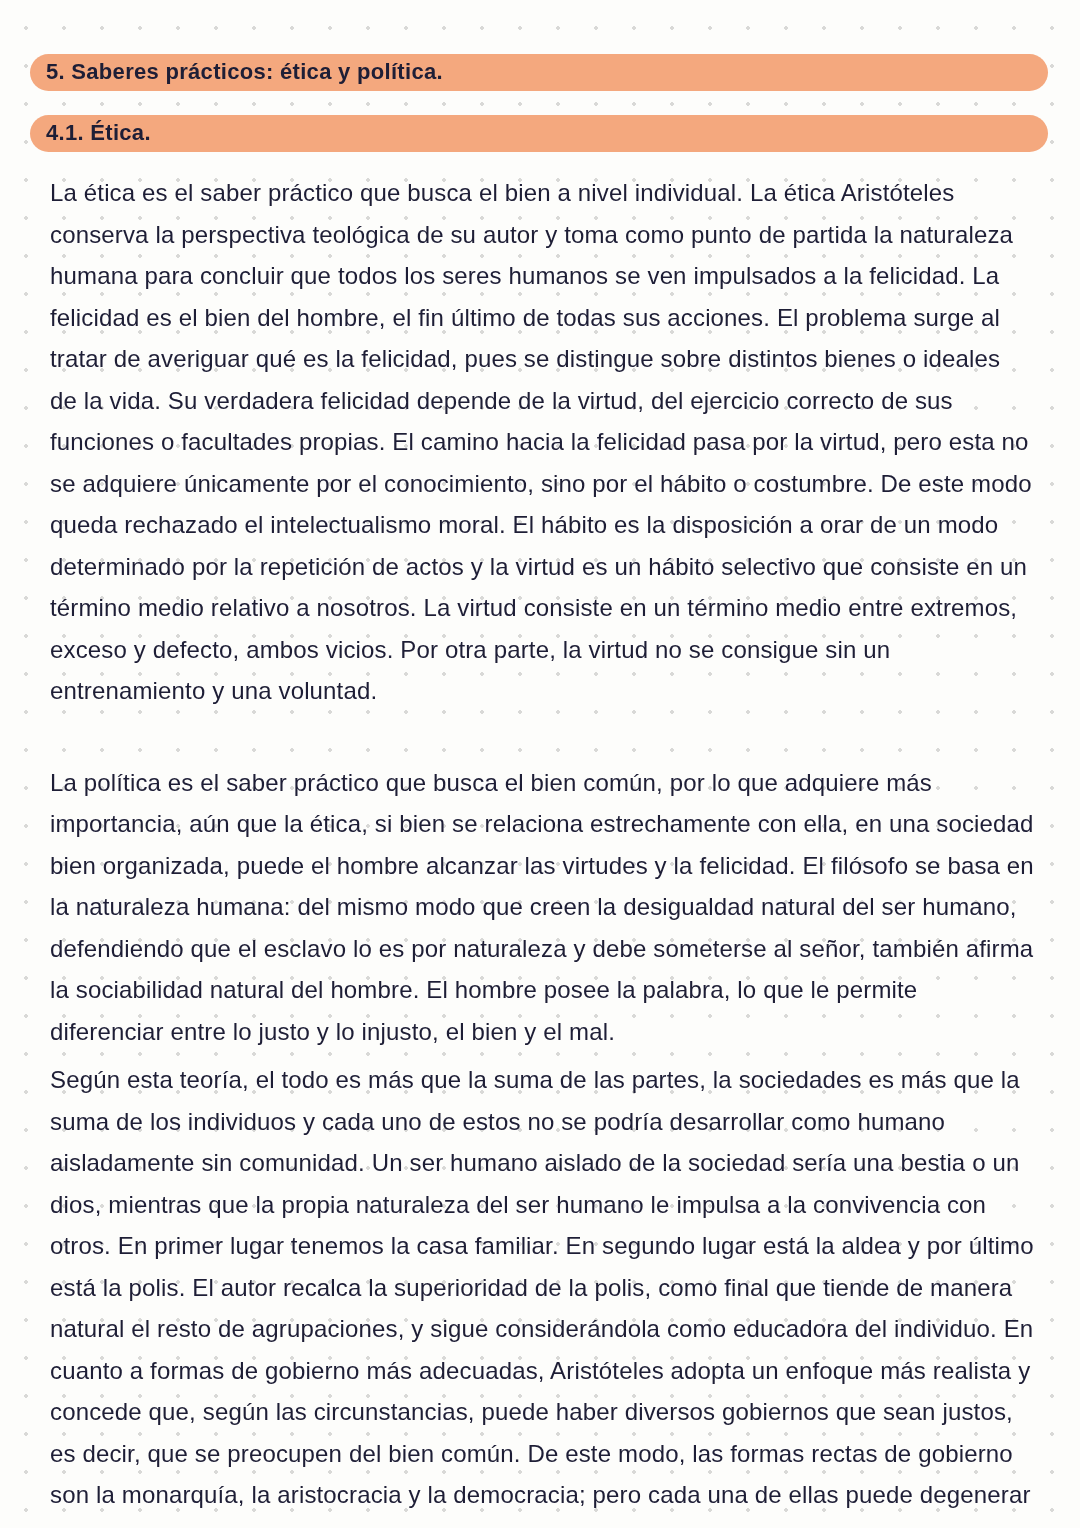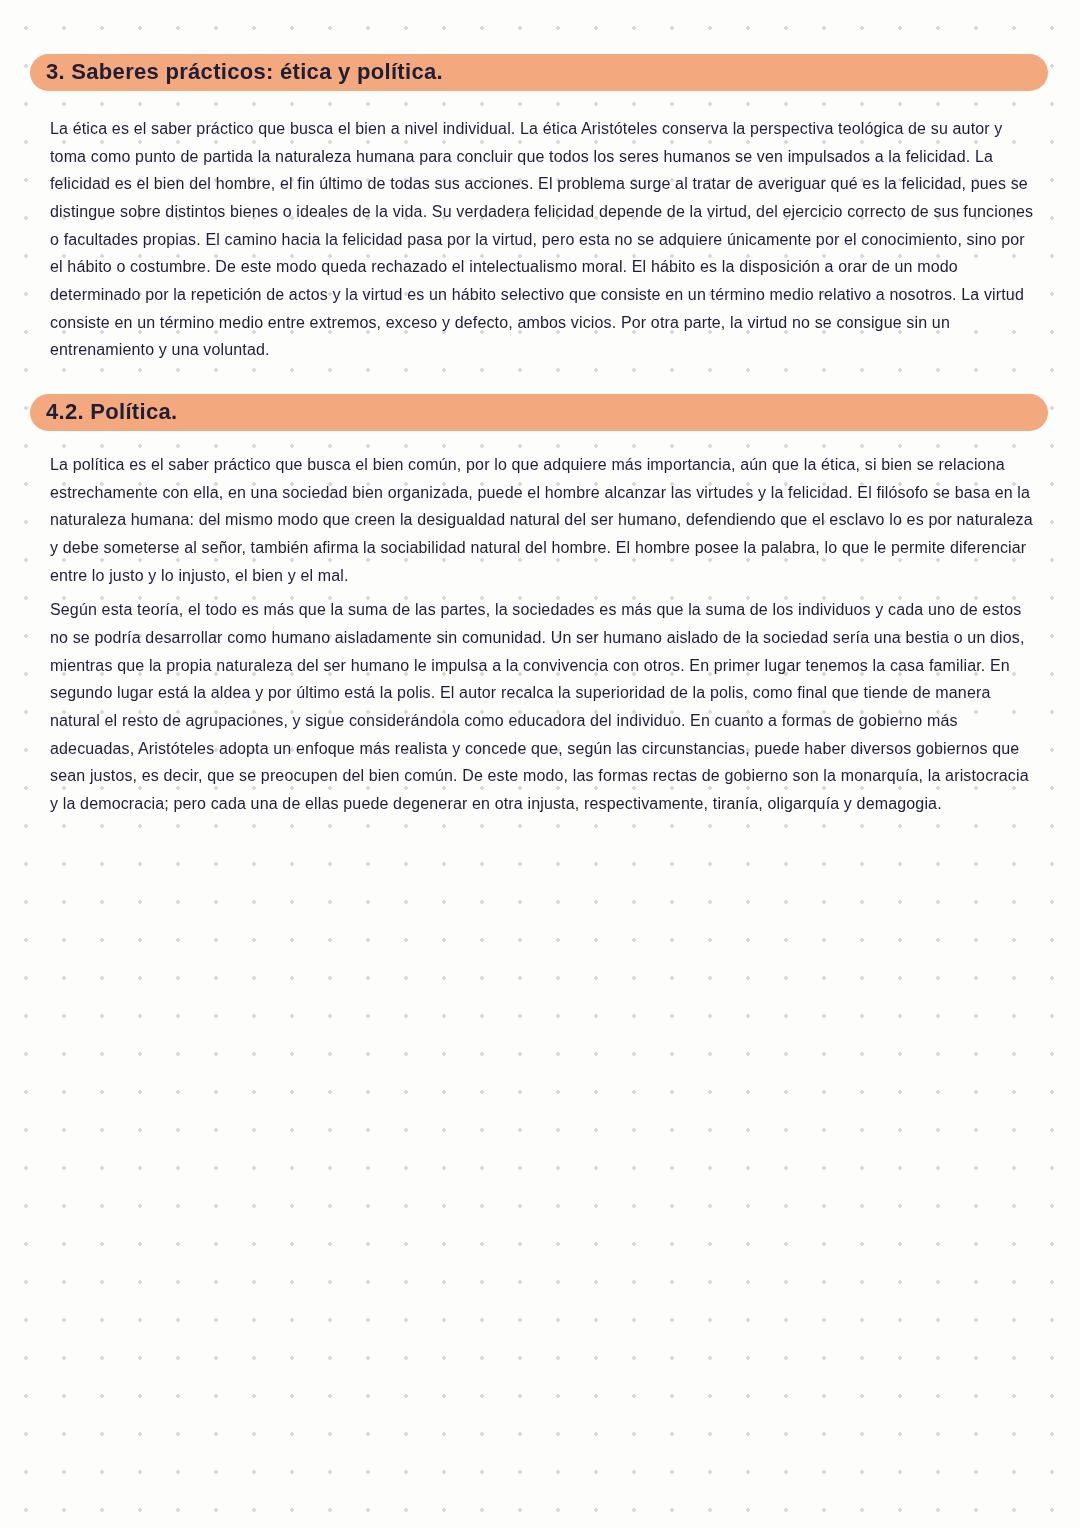--- a/index.html
+++ b/index.html
@@ -34,21 +34,21 @@
     letter-spacing: 0.3px;
     color: var(--ink, #1e1e36);
   }
   .pill.main {
     margin-bottom: 24px;
   }
   .pill.sub {
     margin-bottom: 4px;
   }
   .body-text {
-    font-size: 16px;
+    font-size: 24px;
     line-height: 1.73;
     letter-spacing: 0.15px;
     margin: 20px 0 16px 0;
     font-weight: normal;
   }
   .body-text.cont {
     margin-top: 0;
     margin-bottom: 13px;
   }
   .body-text.first-of-section {
@@ -57,29 +57,29 @@
   .section-gap {
     height: 14px;
   }
 </style>
 </head>
 <body>
 
 <div class="page">
 
   <div class="pill main">
-    <span>3. Saberes prácticos: ética y política.</span>
+    <span>5. Saberes prácticos: ética y política.</span>
   </div>
 
+  <div class="pill sub">
+    <span>4.1. Ética.</span>
+  </div>
 
   <p class="body-text">La ética es el saber práctico que busca el bien a nivel individual. La ética Aristóteles conserva la perspectiva teológica de su autor y toma como punto de partida la naturaleza humana para concluir que todos los seres humanos se ven impulsados a la felicidad. La felicidad es el bien del hombre, el fin último de todas sus acciones. El problema surge al tratar de averiguar qué es la felicidad, pues se distingue sobre distintos bienes o ideales de la vida. Su verdadera felicidad depende de la virtud, del ejercicio correcto de sus funciones o facultades propias. El camino hacia la felicidad pasa por la virtud, pero esta no se adquiere únicamente por el conocimiento, sino por el hábito o costumbre. De este modo queda rechazado el intelectualismo moral. El hábito es la disposición a orar de un modo determinado por la repetición de actos y la virtud es un hábito selectivo que consiste en un término medio relativo a nosotros. La virtud consiste en un término medio entre extremos, exceso y defecto, ambos vicios. Por otra parte, la virtud no se consigue sin un entrenamiento y una voluntad.</p>
 
   <div class="section-gap"></div>
 
-  <div class="pill sub">
-    <span>4.2. Política.</span>
-  </div>
 
   <p class="body-text first-of-section">La política es el saber práctico que busca el bien común, por lo que adquiere más importancia, aún que la ética, si bien se relaciona estrechamente con ella, en una sociedad bien organizada, puede el hombre alcanzar las virtudes y la felicidad. El filósofo se basa en la naturaleza humana: del mismo modo que creen la desigualdad natural del ser humano, defendiendo que el esclavo lo es por naturaleza y debe someterse al señor, también afirma la sociabilidad natural del hombre. El hombre posee la palabra, lo que le permite diferenciar entre lo justo y lo injusto, el bien y el mal.</p>
 
   <p class="body-text cont">Según esta teoría, el todo es más que la suma de las partes, la sociedades es más que la suma de los individuos y cada uno de estos no se podría desarrollar como humano aisladamente sin comunidad. Un ser humano aislado de la sociedad sería una bestia o un dios, mientras que la propia naturaleza del ser humano le impulsa a la convivencia con otros. En primer lugar tenemos la casa familiar. En segundo lugar está la aldea y por último está la polis. El autor recalca la superioridad de la polis, como final que tiende de manera natural el resto de agrupaciones, y sigue considerándola como educadora del individuo. En cuanto a formas de gobierno más adecuadas, Aristóteles adopta un enfoque más realista y concede que, según las circunstancias, puede haber diversos gobiernos que sean justos, es decir, que se preocupen del bien común. De este modo, las formas rectas de gobierno son la monarquía, la aristocracia y la democracia; pero cada una de ellas puede degenerar en otra injusta, respectivamente, tiranía, oligarquía y demagogia.</p>
 
 </div>
 
 </body></html>

